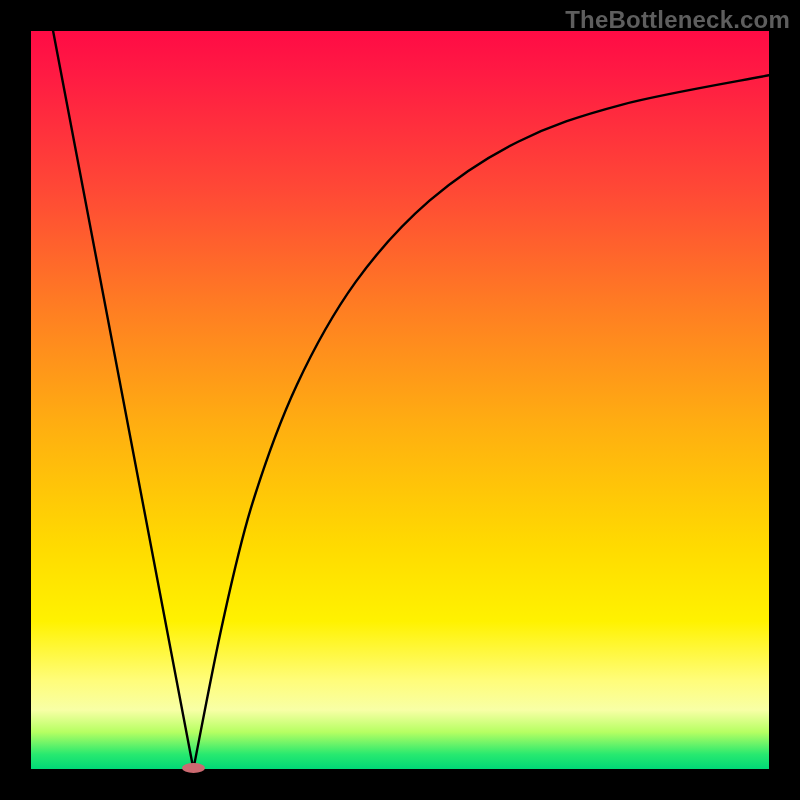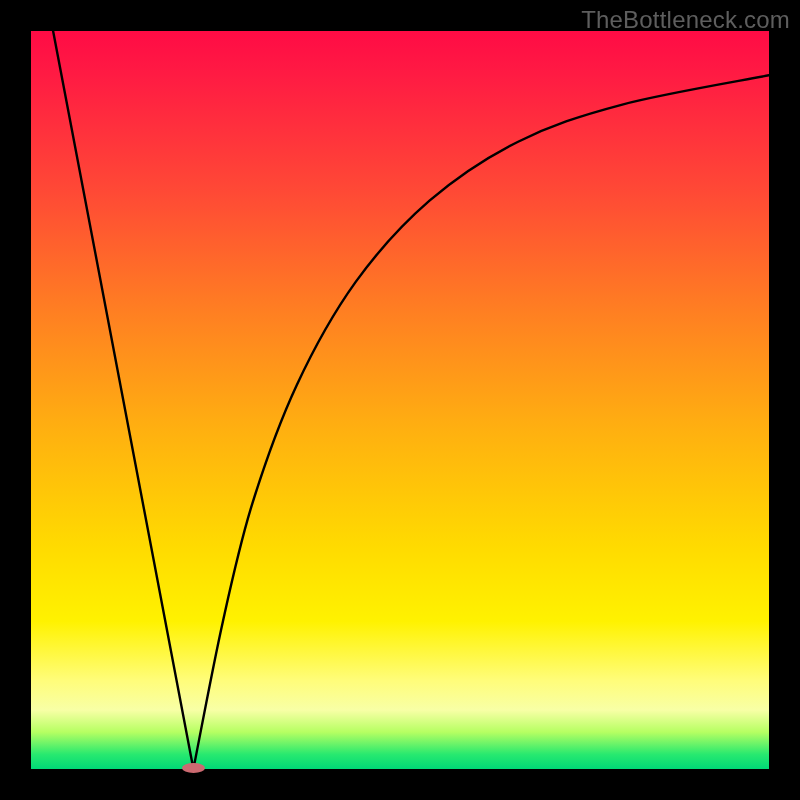--- a/index.html
+++ b/index.html
@@ -39,21 +39,21 @@
       #28e96f 98%,
       #00d877 100%
     );
   }
   .watermark {
     position: absolute;
     top: 6px;
     right: 10px;
     color: #5e5e5e;
     font-size: 24px;
-    font-weight: 400;
+    font-weight: 700;
     letter-spacing: 0.2px;
     user-select: none;
   }
   svg.curve {
     position: absolute;
     left: 0;
     top: 0;
     width: 738px;
     height: 738px;
     pointer-events: none;

